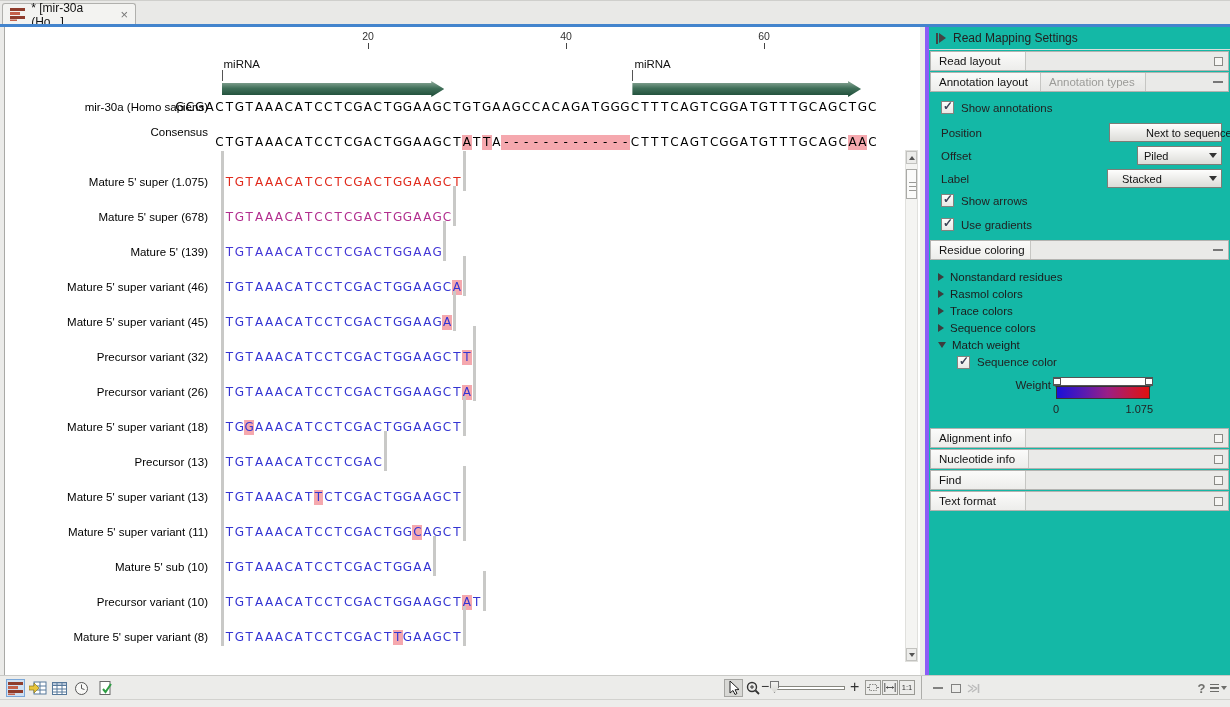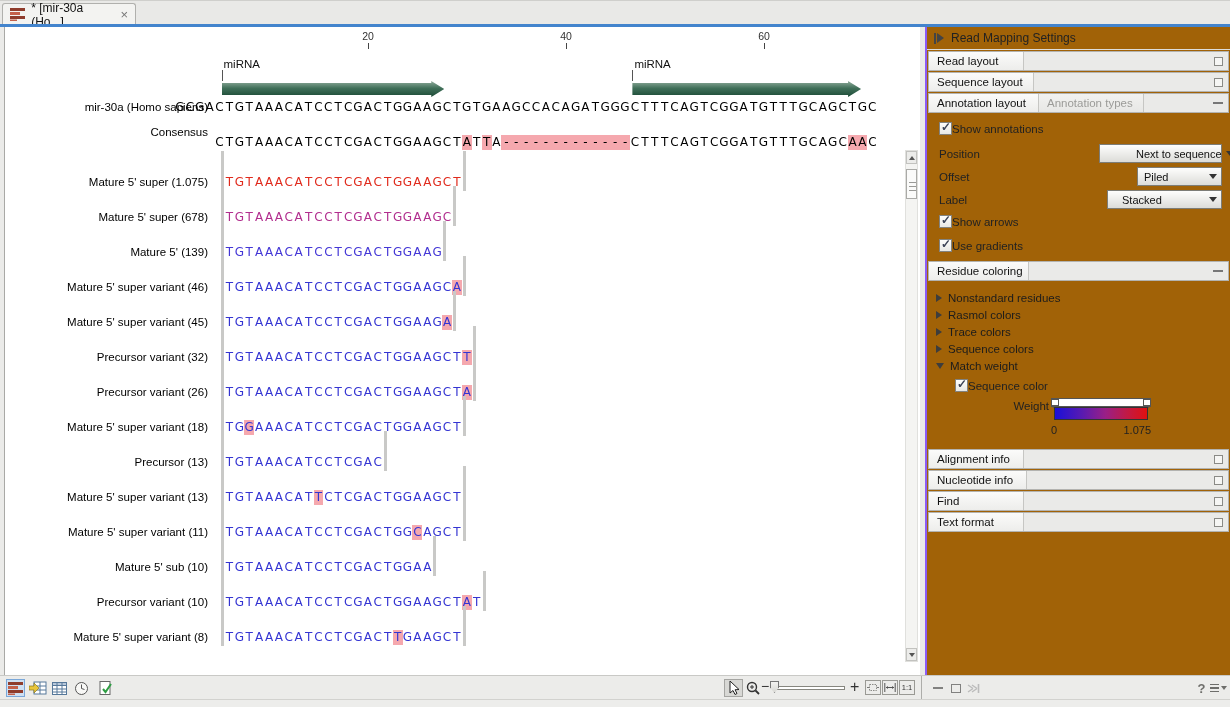--- a/index.html
+++ b/index.html
@@ -36,38 +36,38 @@
   
   .vscroll { position:absolute; left:900px; top:123px; width:13px; height:512px; background:#f4f4f2; border:1px solid #e0e0dd; }
   .vs-btn { position:absolute; left:0; width:11px; height:13px; background:#ececea; border:1px solid #c2c2bf; display:flex; align-items:center; justify-content:center; }
   .vs-btn.up { top:0; } .vs-btn.down { bottom:0; }
   .tri-up { width:0; height:0; border-left:3px solid transparent; border-right:3px solid transparent; border-bottom:4px solid #555; }
   .tri-down { width:0; height:0; border-left:3px solid transparent; border-right:3px solid transparent; border-top:4px solid #555; }
   .vs-thumb { position:absolute; left:0; top:18px; width:11px; height:30px; background:#fbfbfa; border:1px solid #aaaaa7;
     background-image:repeating-linear-gradient(180deg, transparent 0 3px, #9a9a97 3px 4px); background-size:7px 12px; background-position:2px 9px; background-repeat:no-repeat; }
 
   
-  .side-panel { position:absolute; left:925px; top:27px; width:305px; height:648px; background:#a16207; border-left:2px solid #8b5cf6; font-size:11.5px; }
+  .side-panel { position:absolute; left:925px; top:27px; width:305px; height:648px; background:#14b8a6; border-left:4px solid #8b5cf6; font-size:11.5px; }
   .sp-header { height:23px; display:flex; align-items:center; gap:7px; padding-left:7px; color:#222; font-size:12px; border-bottom:1px solid #dddddb;}
   .sp-hicon { display:flex; align-items:center; gap:1px; }
   .sp-hicon .bar { width:2px; height:11px; background:#444; }
   .sp-hicon .tri { width:0; height:0; border-top:5px solid transparent; border-bottom:5px solid transparent; border-left:7px solid #444; }
   .pgroup { height:20px; margin:1px 1px 0 1px; border:1px solid #b3b3b0; background:#eaeae8; display:flex; align-items:stretch; }
   .pgroup-label { background:linear-gradient(#fbfbfa,#ededeb); border-right:1px solid #c6c6c3; display:flex; align-items:center; padding:0 8px; color:#111; white-space:nowrap; }
   .pgroup-label.dim { color:#9b9b98; background:linear-gradient(#f2f2f0,#e7e7e5); }
   .pgroup-rest { flex:1; }
   .popout-icon { width:9px; height:9px; border:1px solid #8a8a86; align-self:center; margin-right:5px; background:#f6f6f4; }
   .minimize-icon { width:10px; height:2px; background:#777; align-self:center; margin-right:5px; }
-  .cb-row { display:flex; align-items:flex-end; }
+  .cb-row { display:flex; align-items:center; gap:7px; }
   .cb { width:13px; height:13px; border:1px solid #83837f; background:linear-gradient(#fdfdfc,#e8e8e5); position:relative; flex:0 0 auto; }
   .cb.checked::after { content:"\2713"; position:absolute; left:1px; top:-3px; font-size:12px; font-weight:bold; color:#3c4357; }
   .dd { height:19px; border:1px solid #7d7d77; background:linear-gradient(#fefefd,#dcdcd8); display:flex; align-items:center; padding:0 4px 0 6px; margin-left:auto; margin-right:8px; }
   .dd-text { font-size:11px; color:#111; white-space:nowrap; flex:1; }
   .dd-arrow { width:0; height:0; border-left:4px solid transparent; border-right:4px solid transparent; border-top:5px solid #333; margin-left:4px; }
-  .dd-position { width:123px;padding-left:36px; } .dd-offset { width:85px; } .dd-label { width:115px;padding-left:14px; }
+  .dd-position { width:113px;padding-left:36px; } .dd-offset { width:85px; } .dd-label { width:115px;padding-left:14px; }
   .setting-row { display:flex; align-items:center; height:19px; padding-left:12px; margin-bottom:4px; }
   .tree-item { display:flex; align-items:center; gap:6px; height:17px; padding-left:9px; color:#1c1c1c; }
   .tri-r { width:0; height:0; border-top:4px solid transparent; border-bottom:4px solid transparent; border-left:6px solid #3d3d3d; }
   .tri-d { width:0; height:0; border-left:4px solid transparent; border-right:4px solid transparent; border-top:6px solid #3d3d3d; }
   .weight-block { position:relative; height:52px; }
   .weight-label { position:absolute; left:60px; top:8px; width:62px; text-align:right; }
   .weight-track { position:absolute; left:124px; top:6px; width:100px; height:9px; background:#fff; border:1px solid #555; }
   .weight-handle { position:absolute; top:7px; width:8px; height:7px; background:#fff; border:1px solid #555; }
   .weight-handle::after { content:""; position:absolute; left:0px; top:6px; border-left:3px solid transparent; border-right:3px solid transparent; border-top:4px solid #555; }
   .weight-bar { position:absolute; left:127px; top:15px; width:94px; height:13px; border:1px solid #333;
@@ -204,25 +204,20 @@
       </span>
     <span>Read Mapping Settings</span>
   </div>
 
   <div class="pgroup">
     <span class="pgroup-label" style="width:95px;">Read layout</span>
     <span class="pgroup-rest"></span>
     <span class="popout-icon"></span>
   </div>
   <div class="pgroup">
-    <span class="pgroup-label" style="width:105px;">Sequence layout</span>
-    <span class="pgroup-rest"></span>
-    <span class="popout-icon"></span>
-  </div>
-  <div class="pgroup">
     <span class="pgroup-label" style="width:110px;">Annotation layout</span>
     <span class="pgroup-label dim" style="width:105px;">Annotation types</span>
     <span class="pgroup-rest"></span>
     <span class="minimize-icon"></span>
   </div>
 
   <div style="padding:9px 0 8px 0;">
     <div class="cb-row" style="padding-left:12px;margin-bottom:9px;">
       <span class="cb checked"></span>
       <span>Show annotations</span>

